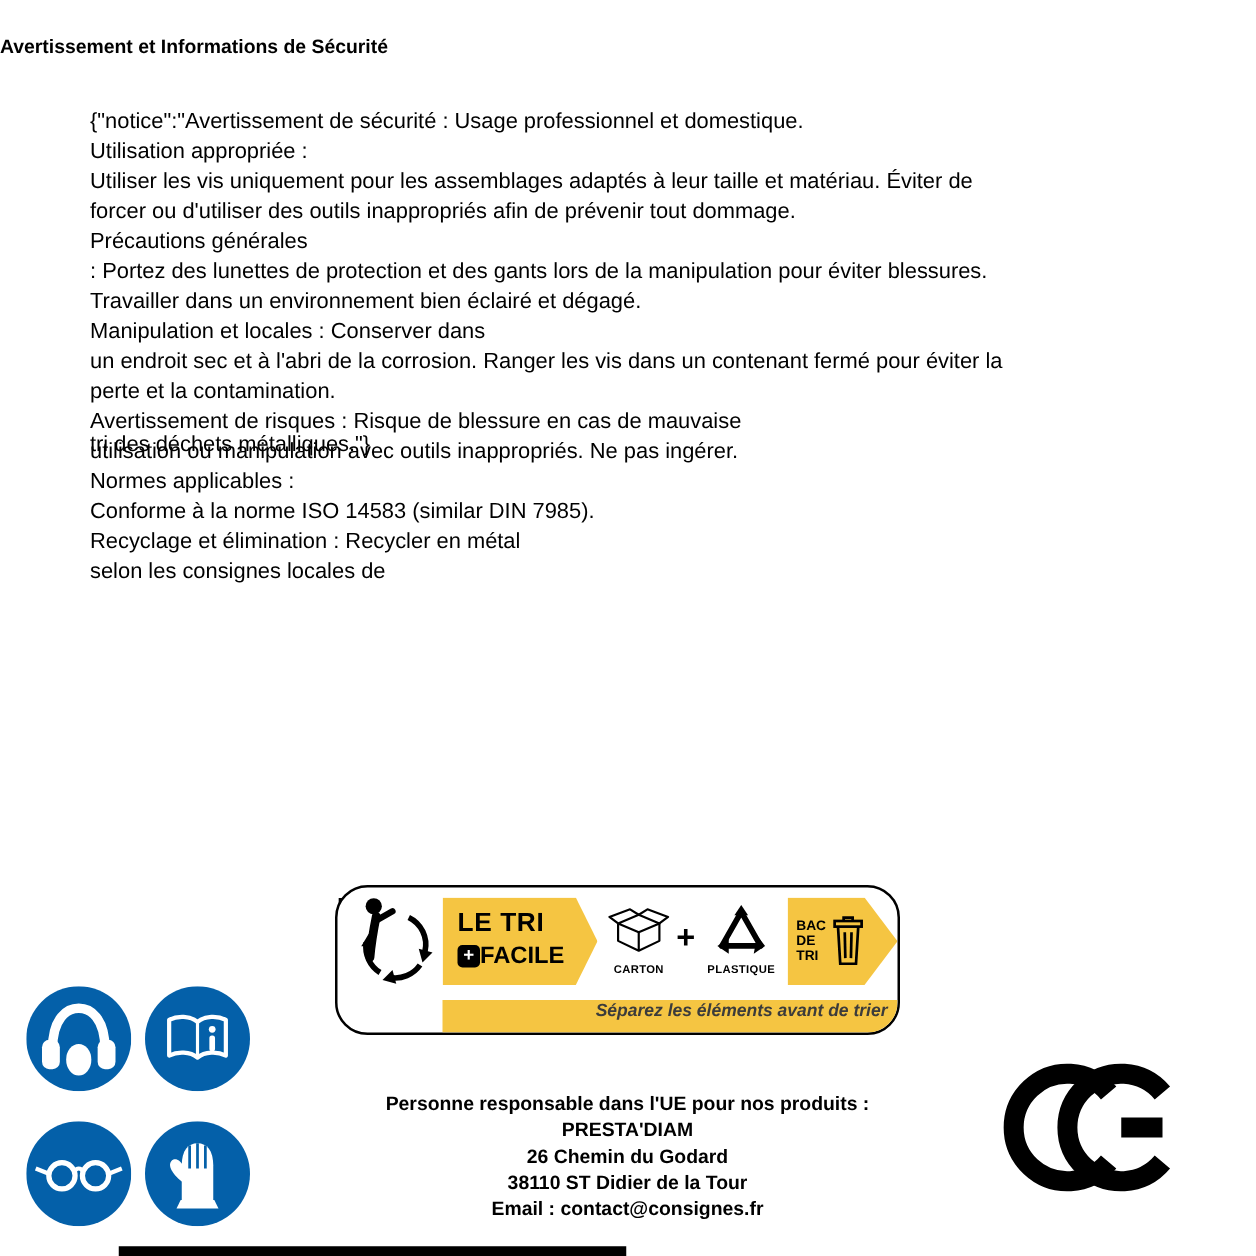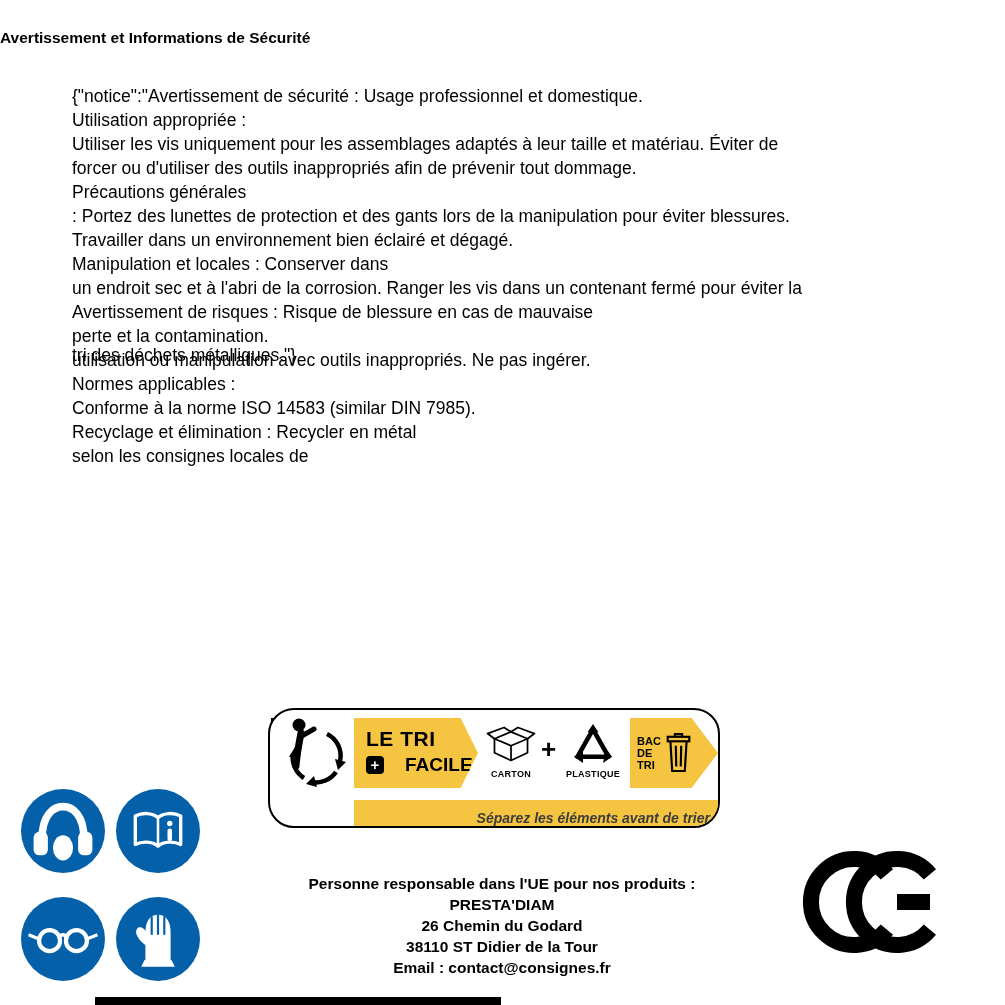--- a/index.html
+++ b/index.html
@@ -46,39 +46,39 @@
     background:#F5C542;
     clip-path:polygon(0 0, 86% 0, 100% 50%, 86% 100%, 0 100%);
     padding:9px 0 0 12px;
   }
   .letri { font-weight:bold; font-size:21px; letter-spacing:0.5px; }
   .facile-row { display:flex; align-items:center; margin-top:3px; }
   .plusbox {
     width:18px; height:18px; background:#000; color:#fff; border-radius:4px;
     font-weight:bold; font-size:15px; line-height:18px; text-align:center;
   }
-  .facile { font-weight:bold; font-size:19px; margin-left:21px; }
+  .facile { font-weight:bold; font-size:19px; margin-left:0; }
 
   .mat { position:absolute; text-align:center; }
   .mat-carton { left:210px; top:14px; width:62px; }
   .mat-plast  { left:290px; top:14px; width:66px; }
   .mat-label { font-size:9px; font-weight:bold; letter-spacing:0.3px; margin-top:1px; }
   .plus-sep { position:absolute; left:271px; top:24px; font-size:26px; font-weight:bold; }
 
   .pennant {
     position:absolute; left:360px; top:8px; width:88px; height:70px;
     background:#F5C542;
     clip-path:polygon(0 0, 70% 0, 100% 50%, 70% 100%, 0 100%);
     display:flex; align-items:center; padding-left:7px; gap:4px;
   }
   .bac-text { font-size:11px; font-weight:bold; line-height:12px; }
 
   .strip {
     position:absolute; left:84px; right:0; bottom:0; height:26px;
-    background:#F5C542; display:flex; align-items:flex-end; justify-content:flex-end;
+    background:#F5C542; display:flex; align-items:flex-start; justify-content:flex-end;
     padding-right:8px; font-style:italic; font-weight:bold; font-size:14px; color:#3c3c3b;
   }
 
   .company {
     position:absolute; left:152px; top:873px; width:700px;
     text-align:center; font-weight:bold; font-size:15.5px; line-height:21px;
   }
 
   .ce-svg { position:absolute; left:802px; top:850px; }
 
@@ -92,22 +92,22 @@
 <div class="notice-text">
   <div class="line">{"notice":"Avertissement de sécurité : Usage professionnel et domestique.</div>
   <div class="line">Utilisation appropriée :</div>
   <div class="line">Utiliser les vis uniquement pour les assemblages adaptés à leur taille et matériau. Éviter de</div>
   <div class="line">forcer ou d'utiliser des outils inappropriés afin de prévenir tout dommage.</div>
   <div class="line">Précautions générales</div>
   <div class="line">: Portez des lunettes de protection et des gants lors de la manipulation pour éviter blessures.</div>
   <div class="line">Travailler dans un environnement bien éclairé et dégagé.</div>
   <div class="line">Manipulation et locales : Conserver dans</div>
   <div class="line">un endroit sec et à l'abri de la corrosion. Ranger les vis dans un contenant fermé pour éviter la</div>
+  <div class="line">perte et la contamination.</div>
   <div class="line">Avertissement de risques : Risque de blessure en cas de mauvaise</div>
-  <div class="line">perte et la contamination.</div>
   <div class="overlap">
     <span class="back">tri des déchets métalliques."}</span>
     <span class="front">utilisation ou manipulation avec outils inappropriés. Ne pas ingérer.</span>
   </div>
   <div class="line">Normes applicables :</div>
   <div class="line">Conforme à la norme ISO 14583 (similar DIN 7985).</div>
   <div class="line">Recyclage et élimination : Recycler en métal</div>
   <div class="line">selon les consignes locales de</div>
 </div>
 

